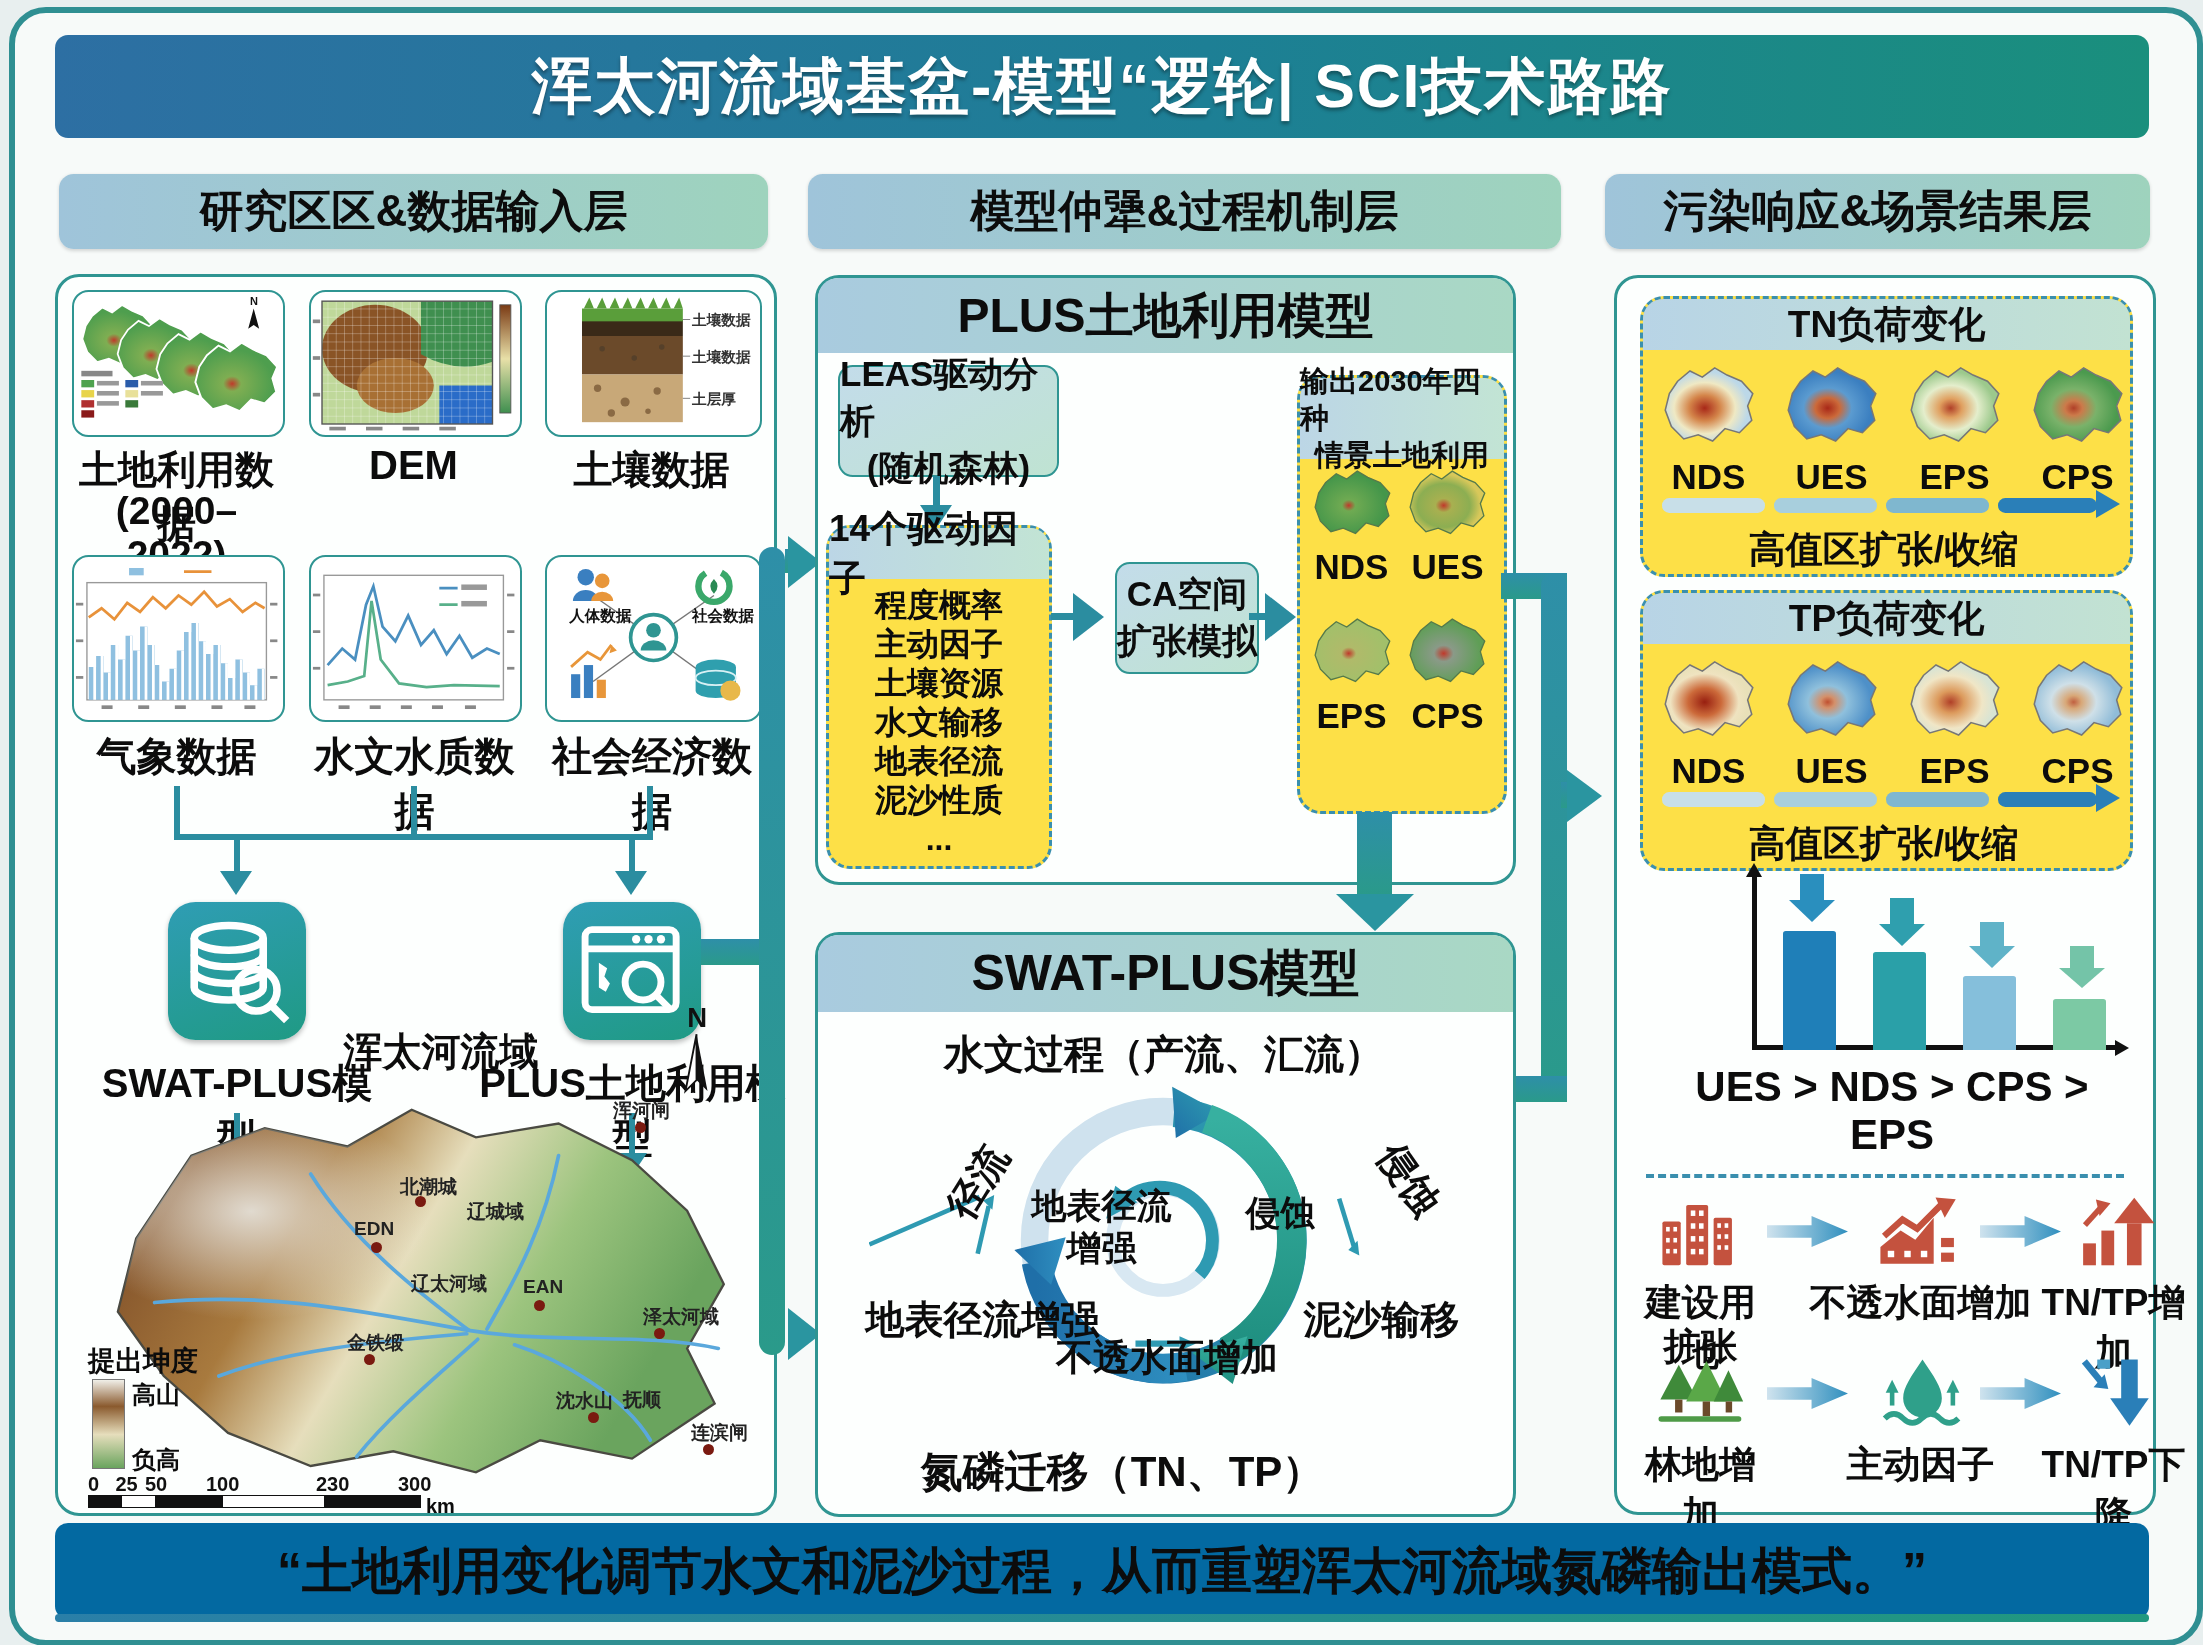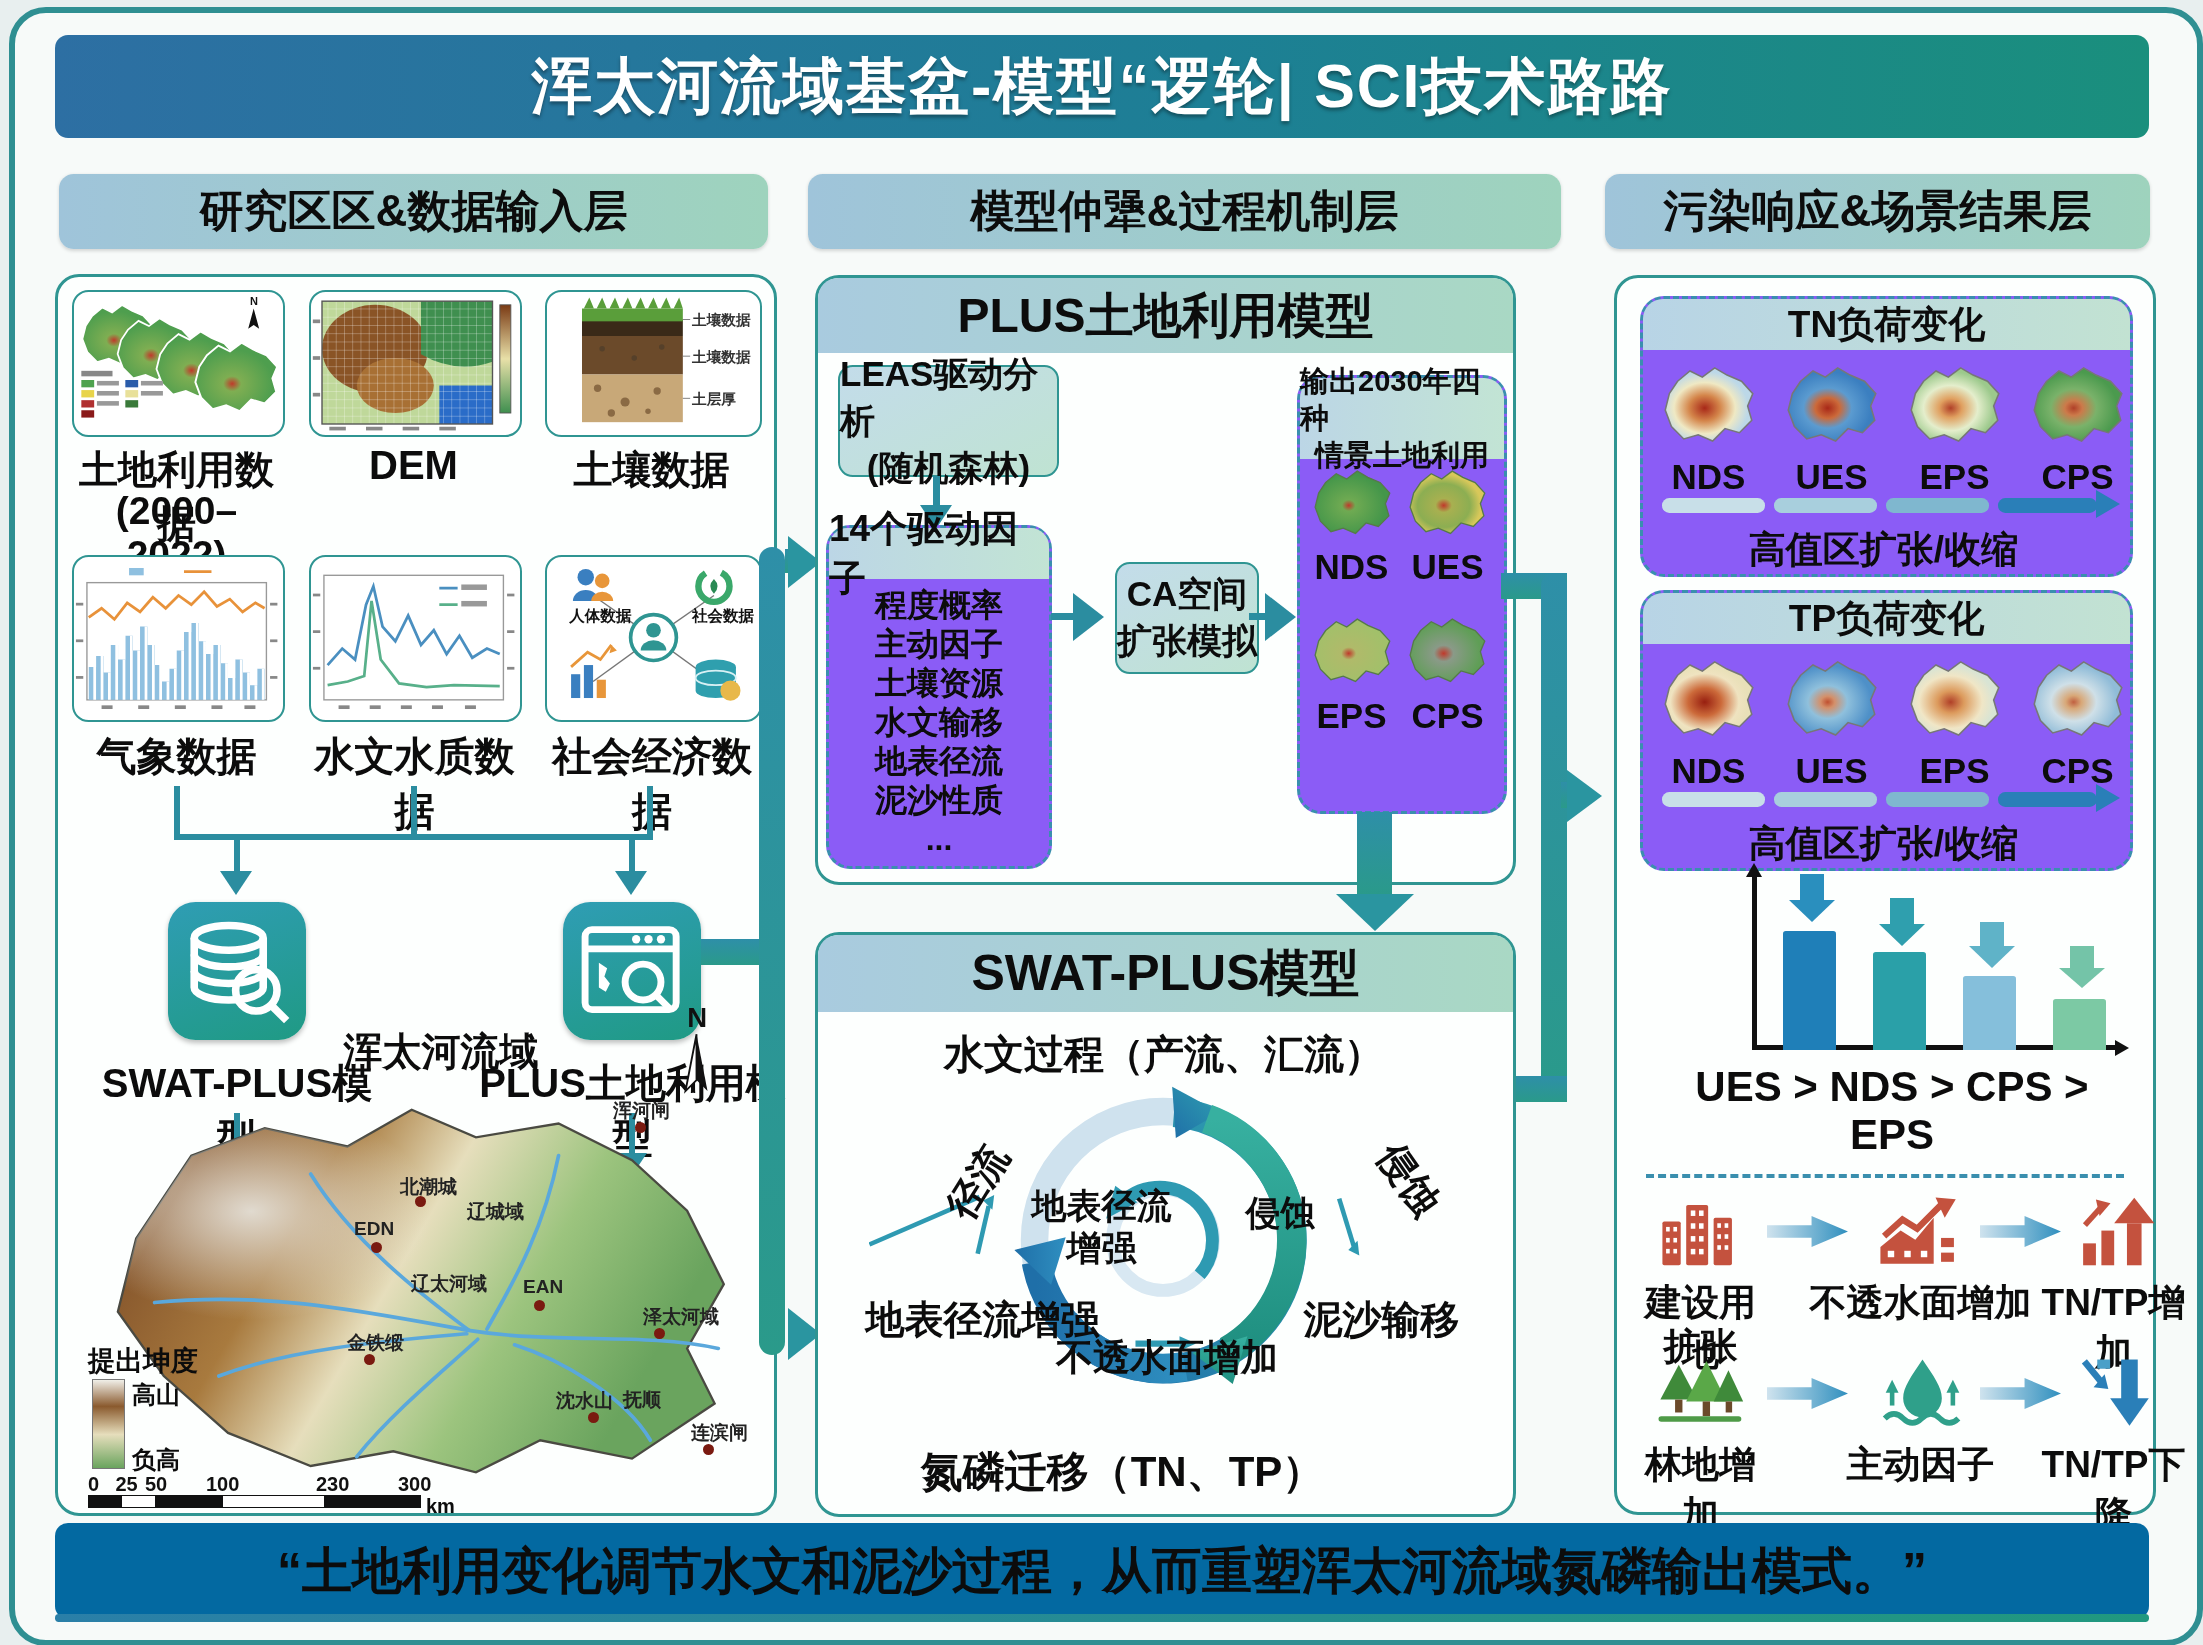--- a/index.html
+++ b/index.html
@@ -9,21 +9,21 @@
   #frame{left:9.2px;top:7.3px;width:2182px;height:1627px;border:6.4px solid #2f8f92;border-radius:37px;background:#f7faf9;}
   
   .titlebar{left:55px;top:35px;width:2094px;height:103px;border-radius:13px;
     background:linear-gradient(90deg,#2d6fa3,#1d7f95 55%,#1a8f7d);
     display:flex;align-items:center;justify-content:center;}
   .titlebar span{font-size:61px;font-weight:bold;color:#fff;text-shadow:0 2.8px 3.7px rgba(0,0,0,.35);letter-spacing:1.8px;}
   .colhdr{height:75px;border-radius:14.7px;background:linear-gradient(90deg,#9fc4da,#9ed3bd);
     display:flex;align-items:center;justify-content:center;font-size:44px;font-weight:bold;box-shadow:0 1.8px 3.7px rgba(0,0,0,.15);}
   .panel{background:#fdfffe;border:3.7px solid #2f9592;border-radius:24px;}
   .card{background:#fff;border:2.8px solid #2f9592;border-radius:16.5px;overflow:hidden;}
-  .dash{border:3.7px dashed #3a8fae;border-radius:24px;background:#8b5cf6;}
+  .dash{border:3.7px dashed #3a8fae;border-radius:24px;background:#fde047;}
   .strip{background:linear-gradient(90deg,#bcd6e6,#c2e4d4);display:flex;align-items:center;justify-content:center;font-weight:bold;}
   .gradbox{background:linear-gradient(150deg,#c3dcea,#bfe3d2);border:2.8px solid #2f9592;border-radius:14.7px;
     display:flex;flex-direction:column;align-items:center;justify-content:center;font-weight:bold;margin-left:8px;}
   .txt{position:absolute;font-weight:bold;}
   .ctr{text-align:center;}
   
   .bar{position:absolute;background:#2b8da0;}
   .tri-d{position:absolute;width:0;height:0;border-left:16.5px solid transparent;border-right:16.5px solid transparent;border-top:24px solid #2b8da0;}
   .tri-r{position:absolute;width:0;height:0;border-top:24px solid transparent;border-bottom:24px solid transparent;border-left:31px solid #2b8da0;}
   .thick{background:linear-gradient(180deg,#2e8fa8,#2a9a8a);}

